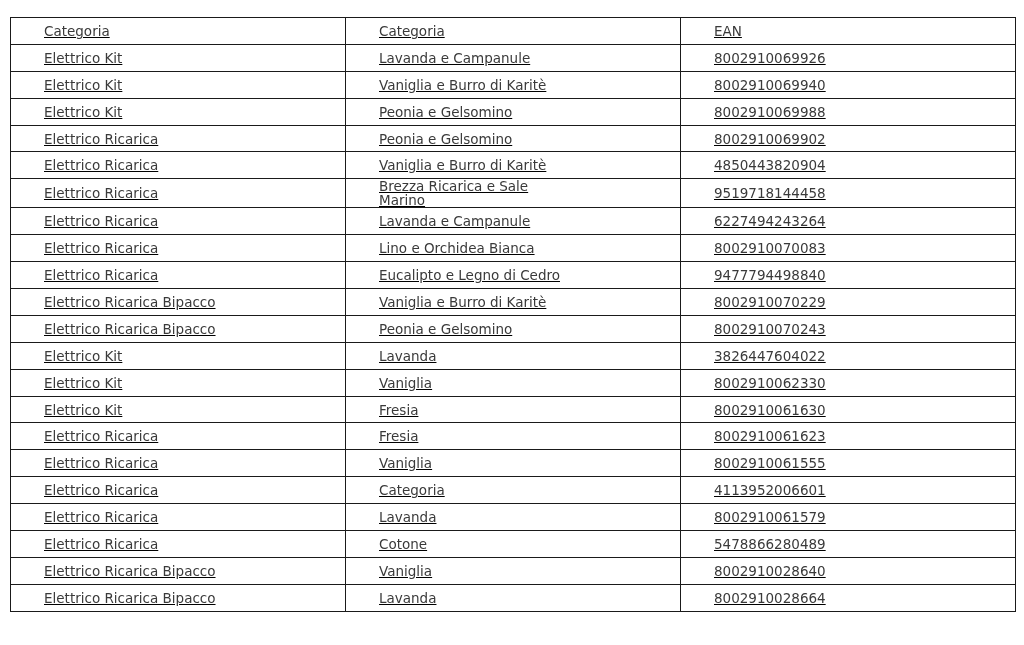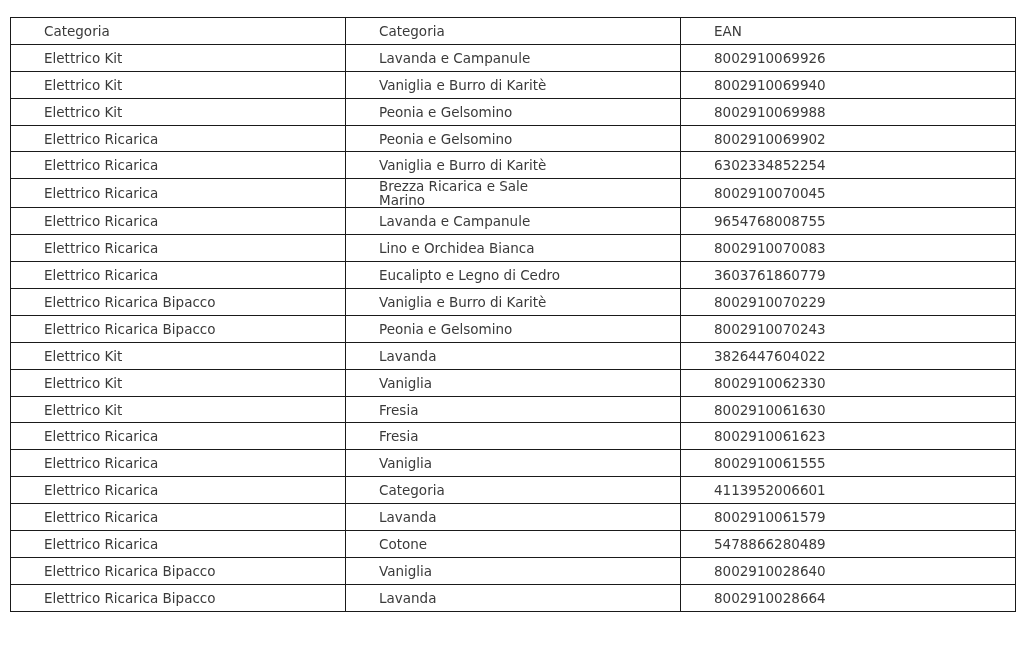--- a/index.html
+++ b/index.html
@@ -14,20 +14,21 @@
       overflow: hidden;
       font-family: "DejaVu Sans", sans-serif;
     }
     table.ean-table {
       position: absolute;
       left: 10px;
       top: 17px;
       width: 1005px;
       border-collapse: collapse;
       table-layout: fixed;
+      text-decoration: underline;
     }
     table.ean-table col { width: 335px; }
     table.ean-table th,
     table.ean-table td {
       border: 1.5px solid #1a1a1a;
       height: 25.9px;
       padding: 0 0 0 33px;
       font-size: 13.5px;
       font-weight: normal;
       color: #3a3a3a;
@@ -74,41 +75,41 @@
       <td>8002910069988</td>
     </tr>
     <tr>
       <td>Elettrico Ricarica</td>
       <td>Peonia e Gelsomino</td>
       <td>8002910069902</td>
     </tr>
     <tr>
       <td>Elettrico Ricarica</td>
       <td>Vaniglia e Burro di Karitè</td>
-      <td>6302334852254</td>
+      <td>4850443820904</td>
     </tr>
     <tr>
       <td>Elettrico Ricarica</td>
       <td class="wrap">Brezza Ricarica e Sale Marino</td>
-      <td>8002910070045</td>
+      <td>9519718144458</td>
     </tr>
     <tr>
       <td>Elettrico Ricarica</td>
       <td>Lavanda e Campanule</td>
-      <td>9654768008755</td>
+      <td>6227494243264</td>
     </tr>
     <tr>
       <td>Elettrico Ricarica</td>
       <td>Lino e Orchidea Bianca</td>
       <td>8002910070083</td>
     </tr>
     <tr>
       <td>Elettrico Ricarica</td>
       <td>Eucalipto e Legno di Cedro</td>
-      <td>3603761860779</td>
+      <td>9477794498840</td>
     </tr>
     <tr>
       <td>Elettrico Ricarica Bipacco</td>
       <td>Vaniglia e Burro di Karitè</td>
       <td>8002910070229</td>
     </tr>
     <tr>
       <td>Elettrico Ricarica Bipacco</td>
       <td>Peonia e Gelsomino</td>
       <td>8002910070243</td>

